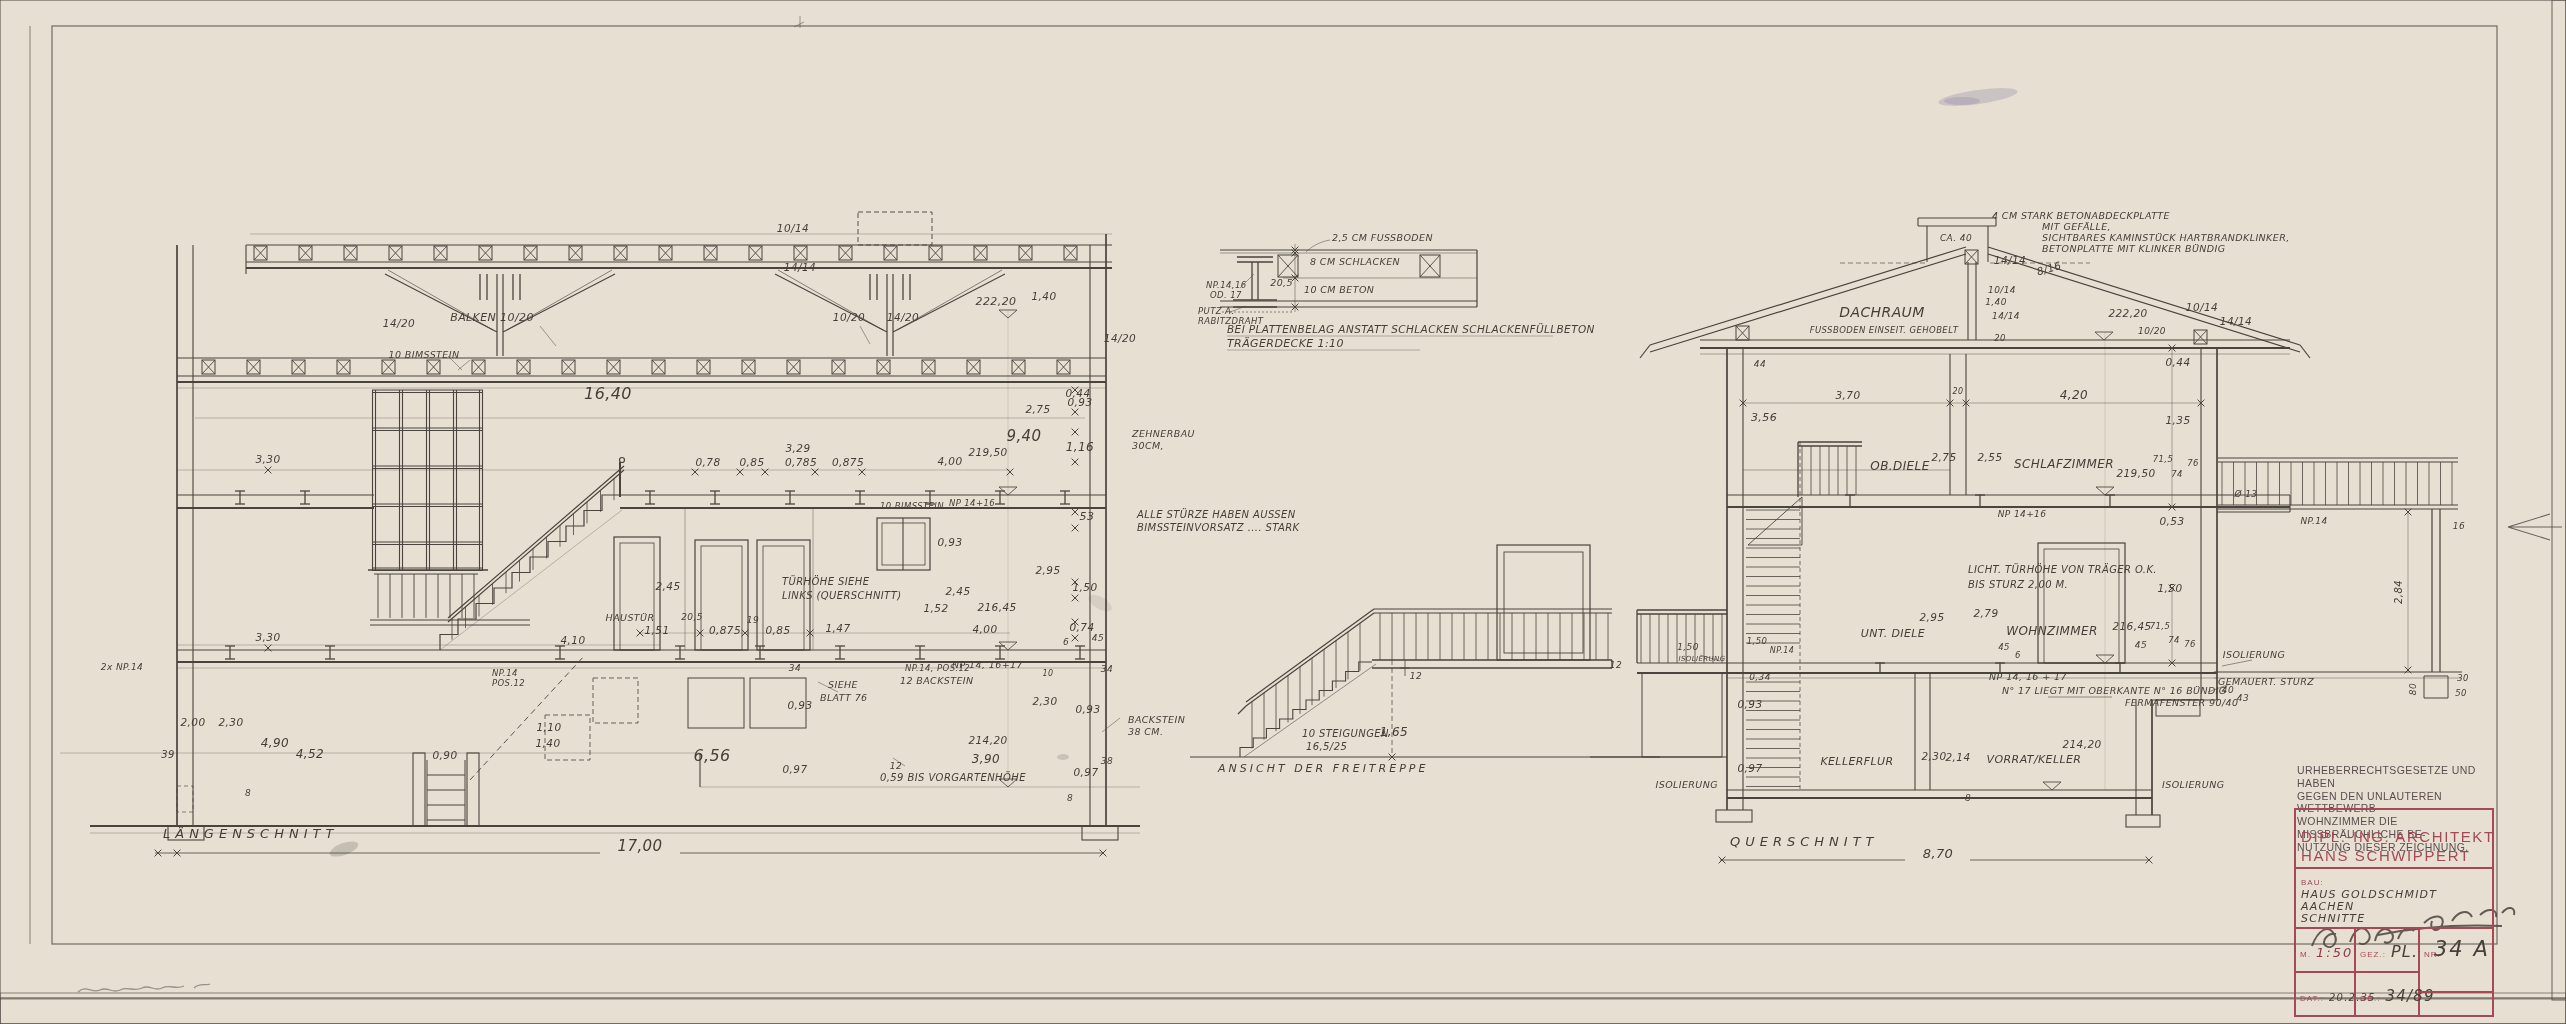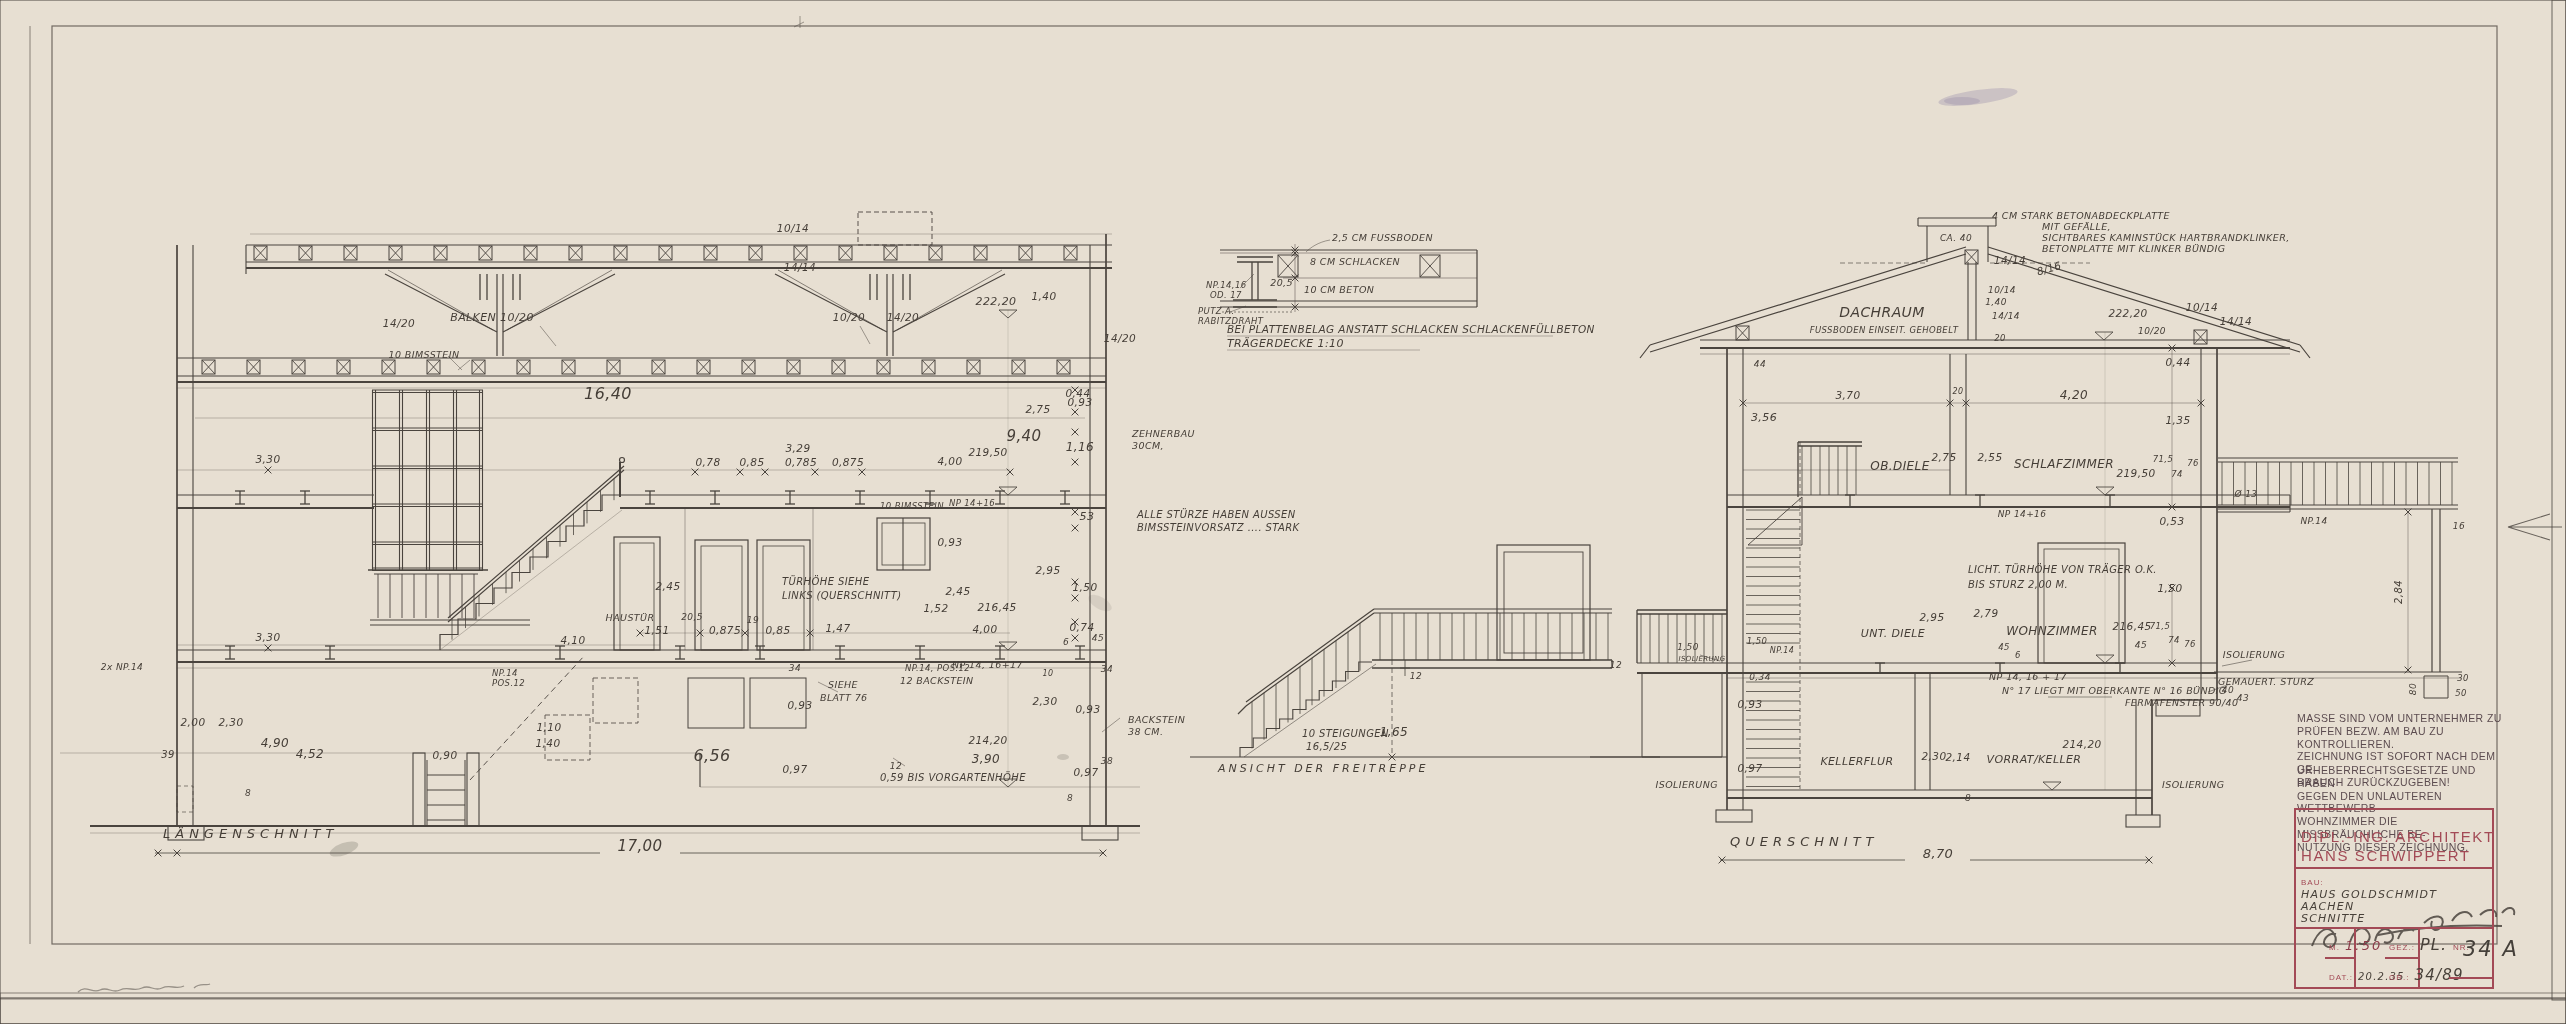--- a/index.html
+++ b/index.html
@@ -14,21 +14,21 @@
   .noteblock{position:absolute;width:205px;color:#5c4c50;font-size:10.5px;line-height:12.8px;
              letter-spacing:.4px;font-family:"Liberation Sans",sans-serif;}
   
   .stamp{position:absolute;left:2294px;top:808px;width:196px;border:2px solid #a34a56;background:rgba(240,232,220,.0);}
   .stamp .arch{border-bottom:2px solid #a34a56;padding:17px 5px 2px 5px;color:#a34a56;
                font-family:"Liberation Sans",sans-serif;font-size:15px;letter-spacing:1.6px;line-height:19px;white-space:nowrap;}
   .stamp .bau{border-bottom:2px solid #a34a56;padding:1px 5px 2px 5px;min-height:34px;}
   .lbl{color:#a34a56;font-size:8px;letter-spacing:1px;font-family:"Liberation Sans",sans-serif;text-align:center;}
   .hw{color:#474039;font-style:italic;font-size:11px;letter-spacing:1.2px;line-height:12px;}
   .stamp .grid{display:grid;grid-template-columns:60px 64px 1fr;}
-  .stamp .cell{border-right:2px solid #a34a56;border-bottom:2px solid #a34a56;padding:6px 4px;height:16px;white-space:nowrap;margin-left:29px;}
+  .stamp .cell{border-right:2px solid #a34a56;border-bottom:2px solid #a34a56;padding:13px 4px;height:16px;white-space:nowrap;}
   .stamp .cell.last{border-right:none;}
   .stamp .cell.nocb{border-bottom:none;}
   .scaleval{color:#8c3b49;font-size:13px;font-style:italic;letter-spacing:2px;}
   .nrval{color:#45403a;font-size:21px;font-style:italic;letter-spacing:2px;}
   .nrcell{border-bottom:none;position:relative;height:36px!important;}
 </style>
 </head>
 <body>
 
 <div id="stage">
@@ -788,26 +788,20 @@
   <text x="1730" y="846" class="cap" text-anchor="start">QUERSCHNITT</text>
   <text x="1938" y="858" font-size="13" text-anchor="middle">8,70</text>
   <text x="1218" y="772" class="capm" text-anchor="start">ANSICHT DER FREITREPPE</text>
   <text x="1227" y="333" font-size="10.5" letter-spacing="1.5" text-anchor="start">BEI PLATTENBELAG ANSTATT SCHLACKEN SCHLACKENFÜLLBETON</text>
   <text x="1227" y="347" font-size="11" letter-spacing="3" text-anchor="start">TRÄGERDECKE 1:10</text>
 
   <path d="M2312,946 c6,-16 16,-22 22,-12 c5,8 -2,16 -8,12 c-6,-4 2,-14 10,-12 m14,8 c4,-12 12,-18 18,-10 c5,7 -3,15 -9,11 m16,-2 c2,-10 10,-16 16,-9 c5,6 -1,13 -7,10 m14,-3 c3,-9 10,-14 16,-8 m10,-8 c10,-10 22,-8 18,2 c-3,8 -14,6 -10,-4 m20,0 c6,-10 16,-12 20,-4 m8,-2 c8,-8 18,-6 16,2 m6,-4 c6,-8 14,-6 12,2 m-136,20 c34,-7 76,-11 124,-9" stroke="#57514a" stroke-width="2" opacity="0.85"></path>
   <path d="M78,992 c8,-8 14,2 22,-2 c8,-4 12,4 20,0 c8,-4 14,2 22,-2 c8,-4 12,4 20,0 c8,-4 14,2 22,-2 m10,2 c6,-6 12,-2 16,-4" stroke="#8d8577" stroke-width="1.3" opacity="0.5"></path>
 </svg>
 
-<div class="noteblock" style="left:2297px;top:712px;">
-  <div>MASSE SIND VOM UNTERNEHMER ZU</div>
-  <div>PRÜFEN BEZW. AM BAU ZU KONTROLLIEREN.</div>
-  <div>ZEICHNUNG IST SOFORT NACH DEM GE-</div>
-  <div>BRAUCH ZURÜCKZUGEBEN!</div>
-</div>
 <div class="noteblock" style="left:2297px;top:764px;">
   <div>URHEBERRECHTSGESETZE UND HABEN</div>
   <div>GEGEN DEN UNLAUTEREN WETTBEWERB</div>
   <div>WOHNZIMMER DIE MISSBRÄUCHLICHE BE-</div>
   <div>NUTZUNG DIESER ZEICHNUNG.</div>
 </div>
 
 <div class="stamp">
   <div class="arch">
     <div>DIPL.-ING. ARCHITEKT</div>

